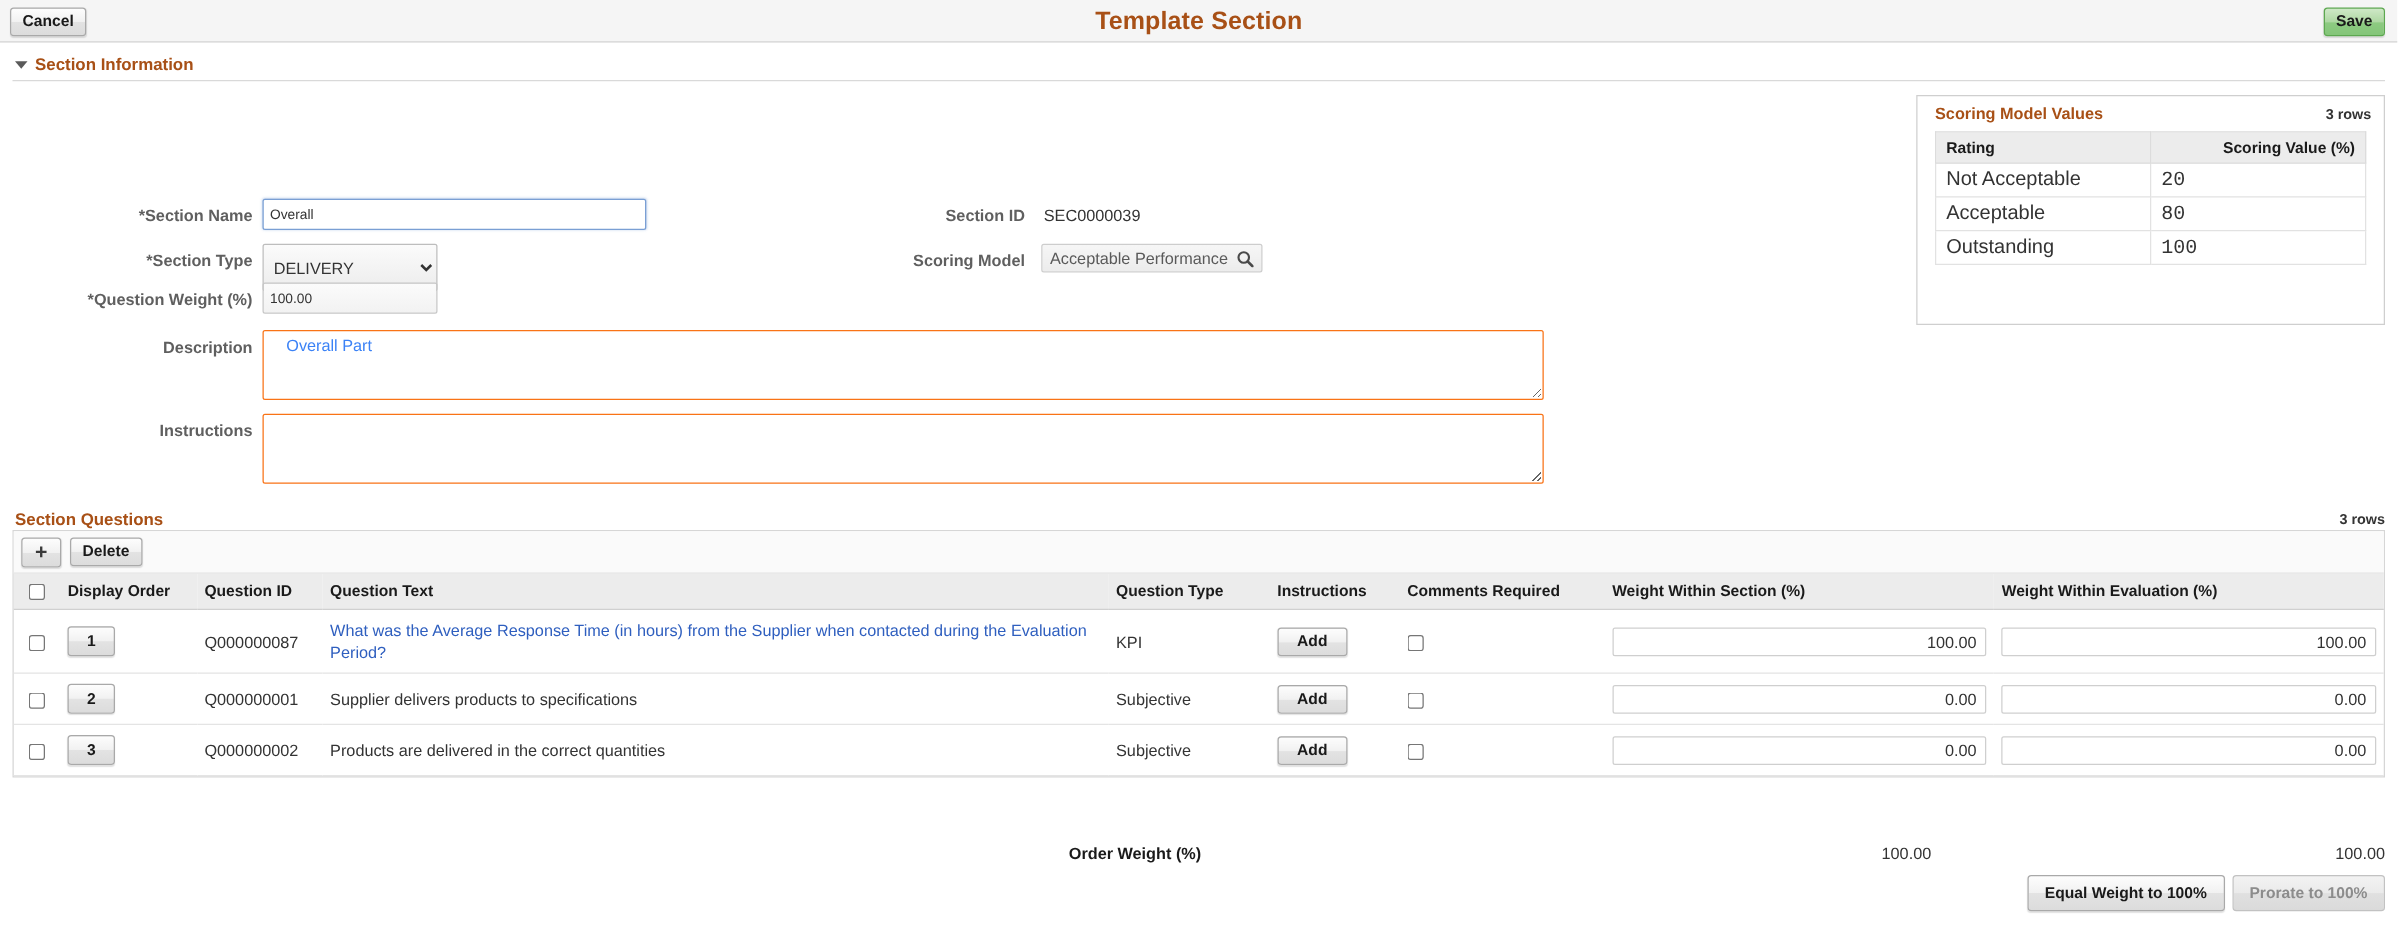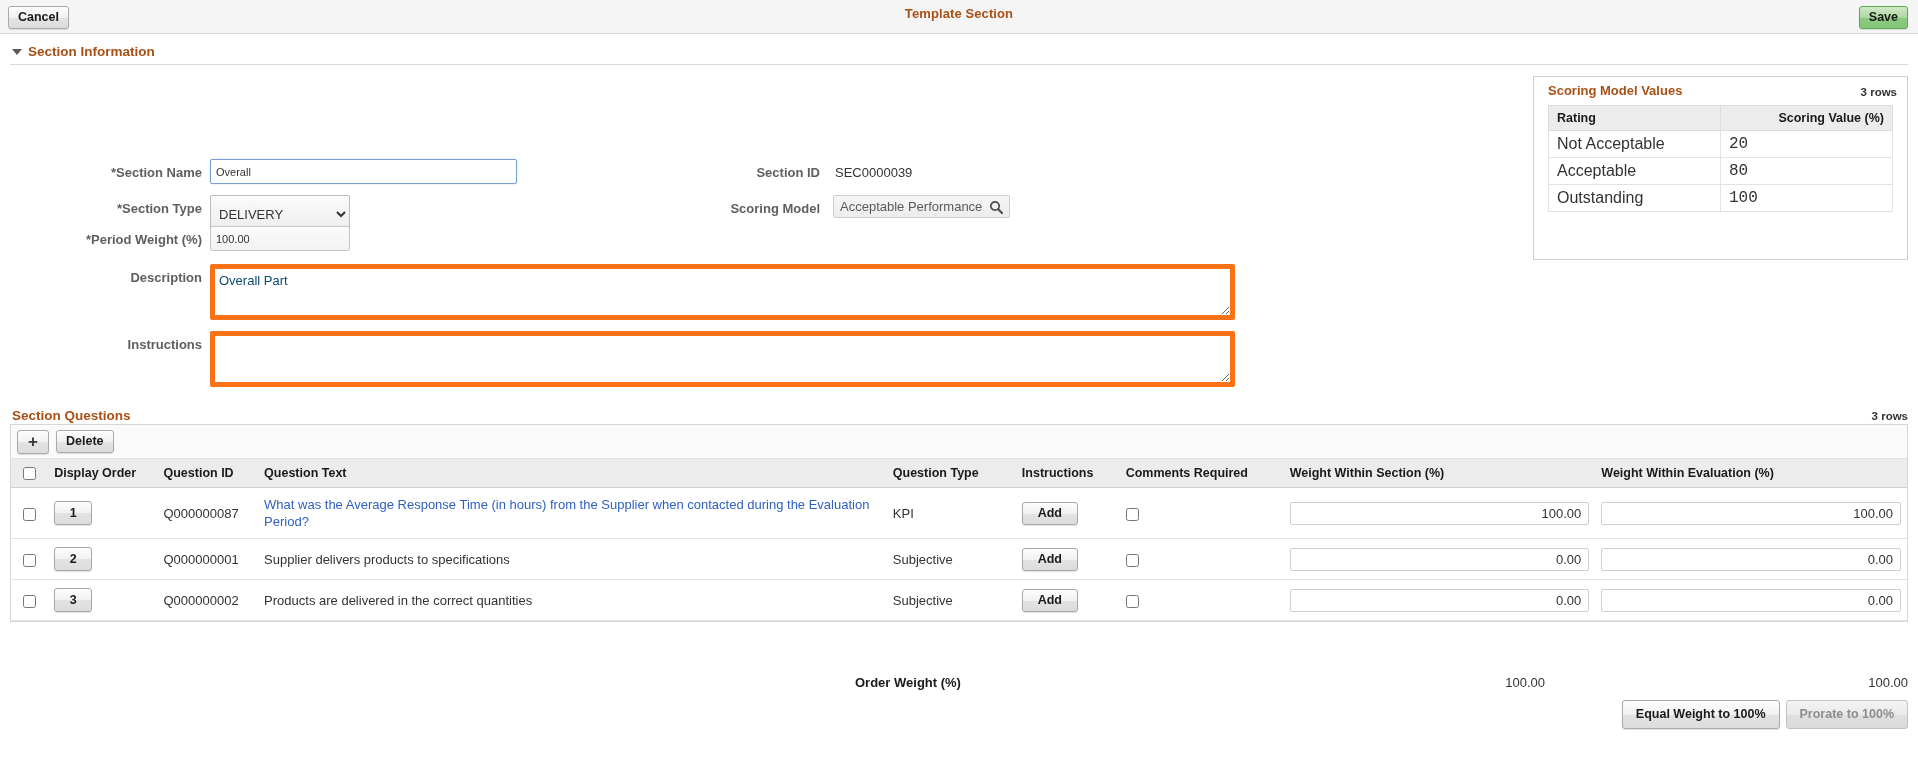--- a/index.html
+++ b/index.html
@@ -18,21 +18,21 @@
   .toolbar {
     position: relative;
     height: 34px;
     background: #f5f5f5;
     border-bottom: 1px solid #d4d4d4;
   }
   .page-title {
     position: absolute;
     left: 0; right: 0; top: 6px;
     text-align: center;
-    font-size: 13px;
+    font-size: 20px;
     font-weight: bold;
     color: #a85016;
     letter-spacing: .1px;
   }
   .btn {
     font-family: "Liberation Sans", sans-serif;
     font-size: 12.5px;
     font-weight: bold;
     color: #1a1a1a;
     background: linear-gradient(to bottom, #fdfdfd 0%, #f1f1f1 50%, #e3e3e3 51%, #dcdcdc 100%);
@@ -122,25 +122,25 @@
     background: linear-gradient(to bottom,#fbfbfb,#ececec);
     border: 1px solid #bdbdbd;
     border-radius: 2px;
     padding: 2px 4px;
     outline: none;
   }
   textarea.ta {
     position: absolute;
     font-family: "Liberation Sans", sans-serif;
     font-size: 13px;
-    color: #0c4a6e;
+    color: #3b82f6;
     background: #fff;
-    border: 5px solid #f97316;
+    border: 1px solid #f97316;
     border-radius: 2px;
-    padding: 4px 4px;
+    padding: 4px 18px;
     outline: none;
     resize: both;
     overflow: auto;
   }
 
   
   .prompt-wrap {
     position: absolute;
     display: flex;
     align-items: center;
@@ -355,21 +355,21 @@
 <div class="form-area">
 
   <span class="flabel" style="left:80px; top:100px; width:122px;">*Section Name</span>
   <input class="inp inp-focus" style="left: 210px; top: 94px; width: 307px; height: 25px;" value="Overall">
 
   <span class="flabel" style="left:80px; top:136px; width:122px;">*Section Type</span>
   <select class="sel" style="left:210px; top:130px; width:140px; height:38px;">
     <option>DELIVERY</option>
   </select>
 
-  <span class="flabel" style="left:60px; top:167px; width:142px;">*Period Weight (%)</span>
+  <span class="flabel" style="left:60px; top:167px; width:142px;">*Question Weight (%)</span>
   <input class="inp inp-grey" style="left: 210px; top: 161px; width: 140px; height: 25px;" value="100.00">
 
   <span class="flabel" style="left:95px; top:205px; width:107px;">Description</span>
   <textarea class="ta" style="left: 210px; top: 199px; width: 1025px; height: 56px;">Overall Part</textarea>
 
   <span class="flabel" style="left:95px; top:272px; width:107px;">Instructions</span>
   <textarea class="ta" style="left: 210px; top: 266px; width: 1025px; height: 56px;"></textarea>
 
   <span class="flabel" style="left:640px; top:100px; width:180px;">Section ID</span>
   <span class="fvalue" style="left:835px; top:100px;">SEC0000039</span>

